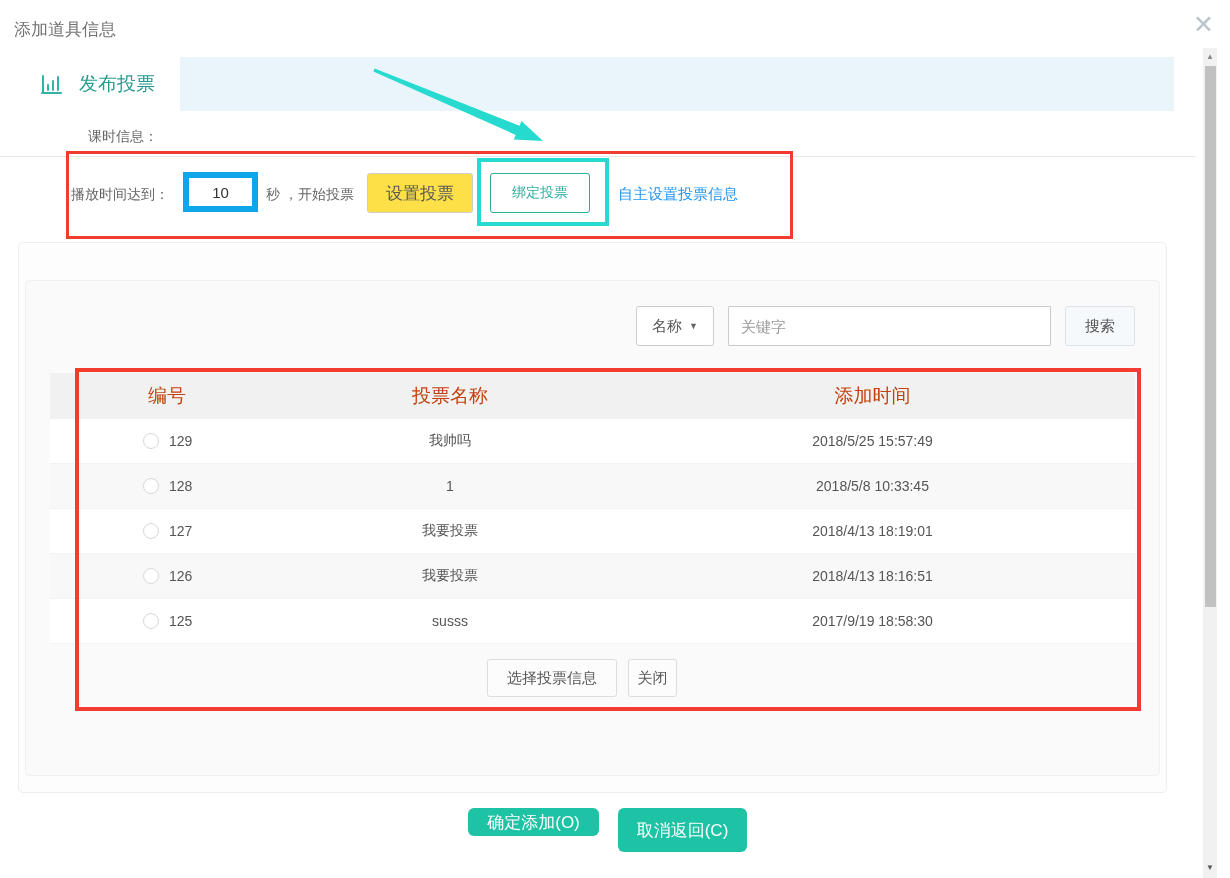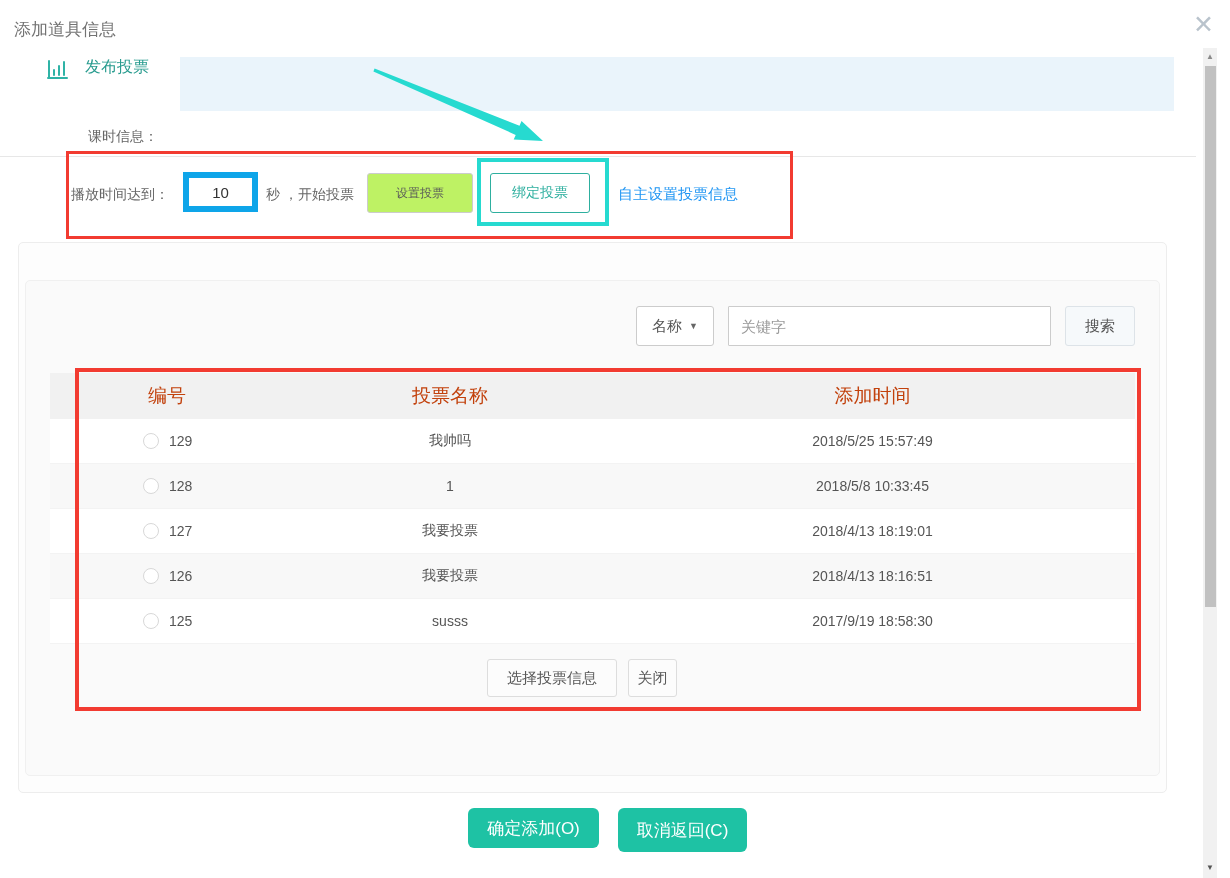--- a/index.html
+++ b/index.html
@@ -13,37 +13,37 @@
   .abs { position: absolute; }
 
   
   .dlg-title { left: 14px; top: 18px; font-size: 17px; color: #737373; }
   .close-x  { right: 16px; top: 12px; font-size: 25px; color: #b9c3cc; cursor: pointer; line-height: 1; }
 
   
   .tab-strip { left: 14px; top: 57px; width: 1160px; height: 54px; background: #eaf4fb; }
   .tab-active {
     left: 14px; top: 57px; width: 166px; height: 54px; background: #fff;
-    display: flex; justify-content: center; gap: 15px;
-    font-size: 16px; color: #279b8e; cursor: pointer;
+    display: flex; align-items: center; justify-content: center; gap: 15px;
+    font-size: 19px; color: #279b8e; cursor: pointer;
   }
   .lesson-label { left: 88px; top: 128px; font-size: 14px; color: #666; }
   .divider-1 { left: 0; top: 156px; width: 1196px; height: 1px; background: #e7e7e7; }
 
   
   .play-prefix { left: 71px; top: 186px; font-size: 14px; color: #666; }
   .sec-input {
     left: 183px; top: 172px; width: 75px; height: 40px;
     border: 6px solid #0ea5e9; background: #fff; text-align: center;
     font-size: 15px; color: #333; font-family: inherit;
   }
   .play-suffix { left: 266px; top: 186px; font-size: 14px; color: #666; }
   .btn-plain {
-    border: 1px solid #ccc; background: #bef264; color: #595959;
-    font-size: 12px; border-radius: 3px; cursor: pointer; font-family: inherit;
+    border: 1px solid #ccc; background: #fde047; color: #595959;
+    font-size: 17px; border-radius: 3px; cursor: pointer; font-family: inherit;
   }
   .btn-set  { left: 367px; top: 173px; width: 106px; height: 40px; }
   .btn-bind {
     left: 490px; top: 173px; width: 100px; height: 40px;
     border: 1px solid #2eaf9f; color: #2eaf9f; background:#fff;
     font-size: 14px; border-radius: 3px; cursor: pointer; font-family: inherit;
   }
   .link-self { left: 618px; top: 185px; font-size: 15px; color: #2196f3; cursor: pointer; text-decoration: none; }
 
   
@@ -96,21 +96,21 @@
   }
 
   .btn-select { left: 487px; top: 659px; width: 130px; height: 38px; font-size: 15px; background:#fcfcfc; border-color:#ddd; }
   .btn-close2 { left: 628px; top: 659px; width: 49px;  height: 38px; font-size: 15px; background:#fcfcfc; border-color:#ddd; }
 
   
   .btn-teal {
     background: #1ec2a4; color: #fff; border: none; border-radius: 6px;
     font-size: 17px; cursor: pointer; font-family: inherit;
   }
-  .btn-ok     { left: 468px; top: 808px; width: 131px; height: 40px; }
+  .btn-ok     { left: 468px; top: 808px; width: 131px; height: 28px; }
   .btn-cancel { left: 618px; top: 808px; width: 129px; height: 44px; }
 
   
   .scrollbar { left: 1203px; top: 48px; width: 14px; height: 830px; background: #f1f1f1; }
   .sb-up   { position:absolute; left:0; top: 4px;    width: 14px; text-align: center; font-size: 8px; color: #8a8a8a; }
   .sb-down { position:absolute; left:0; bottom: 6px; width: 14px; text-align: center; font-size: 8px; color: #555; }
   .sb-thumb { position:absolute; left: 1.5px; top: 18px; width: 11px; height: 541px; background: #c1c1c1; cursor: pointer; }
 </style>
 </head>
 <body>

